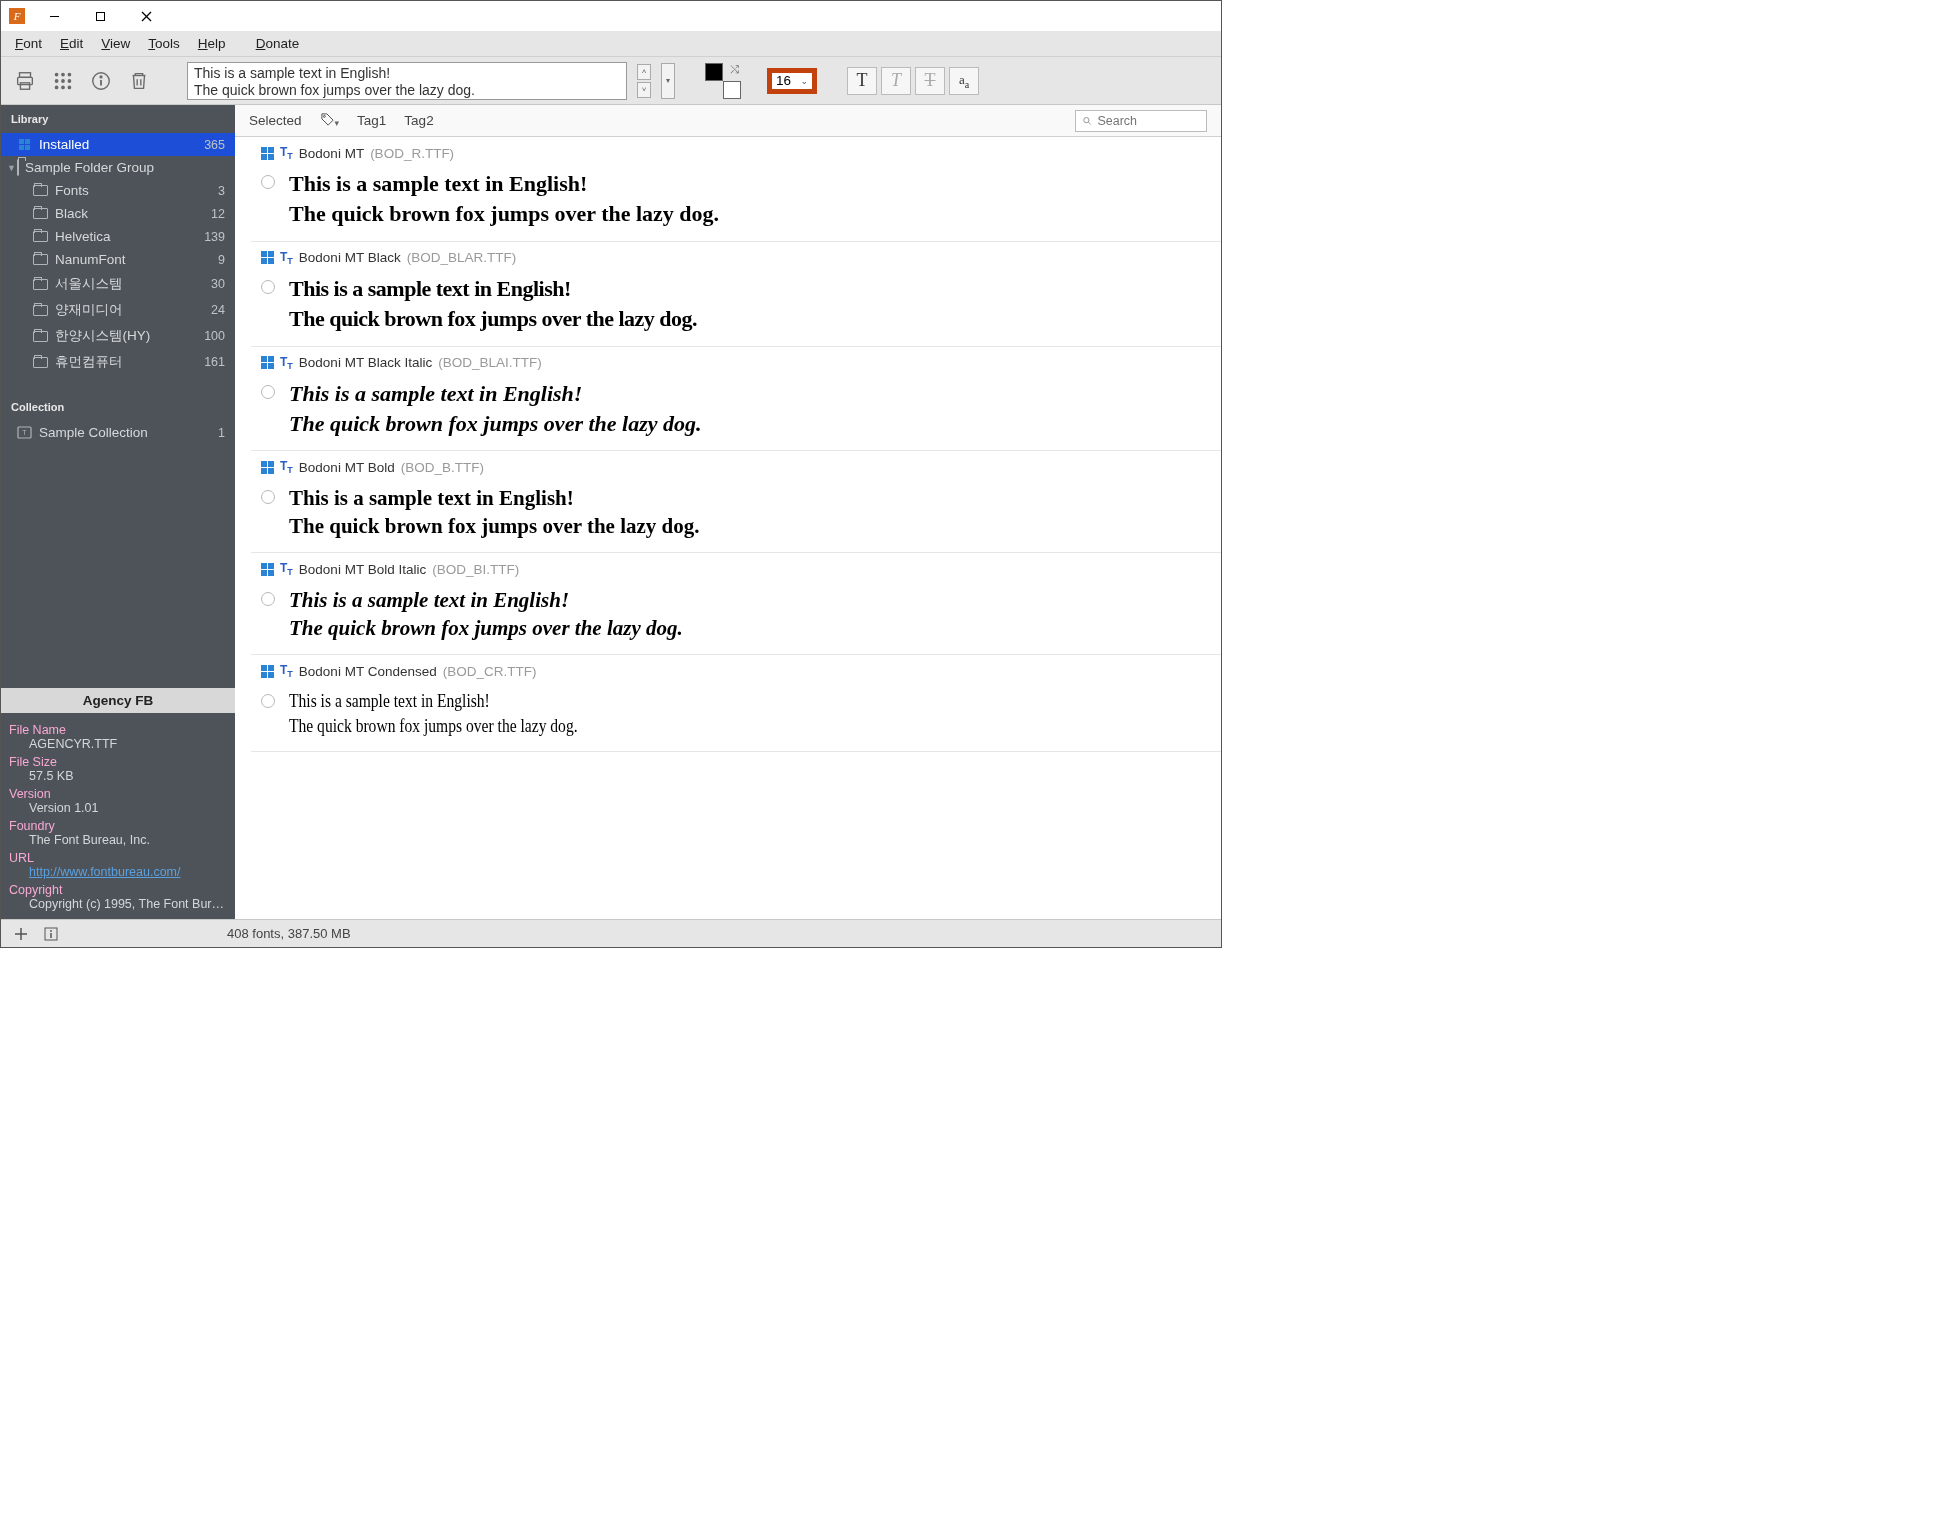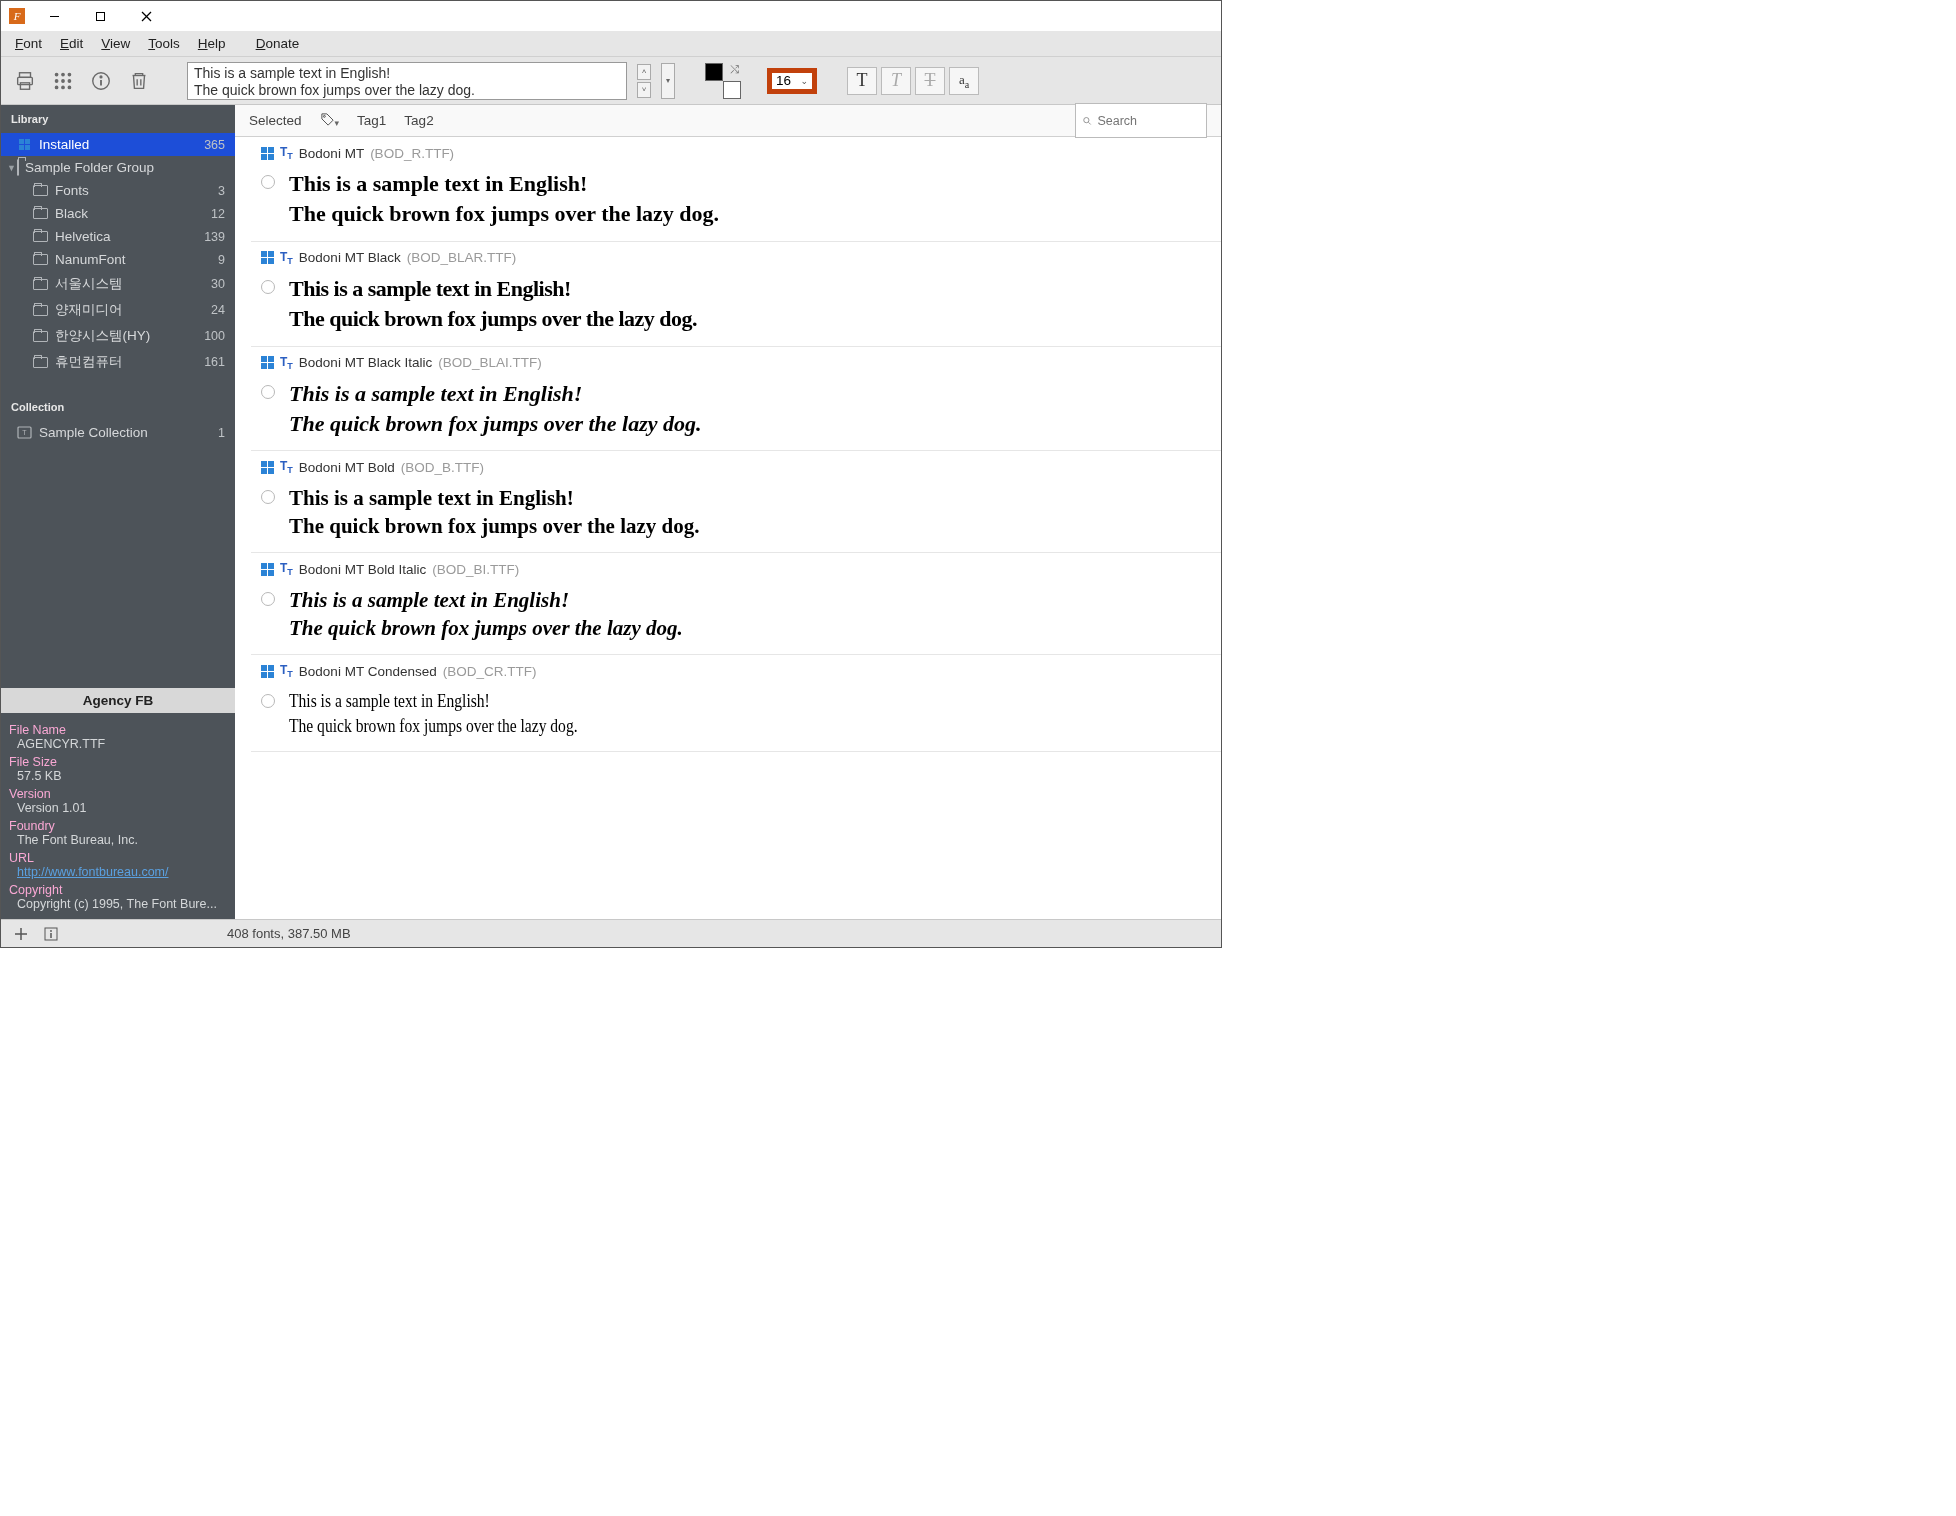--- a/index.html
+++ b/index.html
@@ -47,28 +47,28 @@
 .sb-item .label { flex:1; white-space:nowrap; overflow:hidden; text-overflow:ellipsis; }
 .sb-item .count { color:#bfc3c6; font-size:12.5px; }
 .sb-item.selected { background:#1d4ed8; color:#fff; }
 .sb-subitem { padding-left: 30px; }
 .sb-group-row { display:flex; align-items:center; padding: 4px 10px 4px 6px; cursor:pointer; font-size:13.5px; }
 .sb-group-row .tri { width:10px; font-size:9px; color:#9aa0a4; }
 .sb-spacer { flex:1; }
 .sb-info-head { background:#d8d8d8; color:#222; font-weight:bold; text-align:center; padding:5px; font-size:13.5px; }
 .sb-info { padding:6px 8px 8px; font-size:12.5px; overflow:hidden; }
 .sb-info .k { color:#f9a8d4; margin-top:4px; }
-.sb-info .v { color:#d4d7d9; padding-left:8px; white-space:nowrap; overflow:hidden; text-overflow:ellipsis; }
+.sb-info .v { color:#d4d7d9; padding-left:8px; white-space:nowrap; overflow:hidden; text-overflow:ellipsis;margin-left:12px; }
 .sb-info .v.link { color:#5aa0e0; text-decoration:underline; cursor:pointer; }
 
 
 .content { flex:1; display:flex; flex-direction:column; min-width:0; background:#fff; }
 .tagbar { height: 32px; border-bottom:1px solid #d0d0d0; display:flex; align-items:center; padding:10px 14px; gap:18px; font-size:13.5px; color:#444; background:#f9f9f9; }
 .tagbar .spacer { flex:1; }
-.search-box { width:132px; height:35px; border:1px solid #bbb; background:#fff; display:flex; align-items:center; padding:0 6px; gap:5px; }
+.search-box { width:132px; height:22px; border:1px solid #bbb; background:#fff; display:flex; align-items:center; padding:0 6px; gap:5px; }
 .search-box input { border:none; outline:none; width:100%; font-size:12.5px; color:#555; }
 .font-list { flex:1; overflow-y:auto; position:relative;margin-left:16px; }
 .font-row { border-bottom:1px solid #e6e6e6; padding: 8px 14px 12px 10px; }
 .font-row-head { display:flex; align-items:center; gap:6px; font-size:13.5px; }
 .font-row-head .tt-icon { color:#2b5fc1; font-weight:bold; font-size:12px; }
 .font-row-head .fname { color:#333; }
 .font-row-head .ffile { color:#9a9a9a; }
 .font-row-body { display:flex; align-items:flex-start; gap:14px; margin-top:8px; }
 .radio { width:14px; height:14px; border-radius:50%; border:1.5px solid #b8b8b8; margin-top:6px; flex-shrink:0; cursor:pointer; }
 .sample { color:#000; line-height:1.35; }

